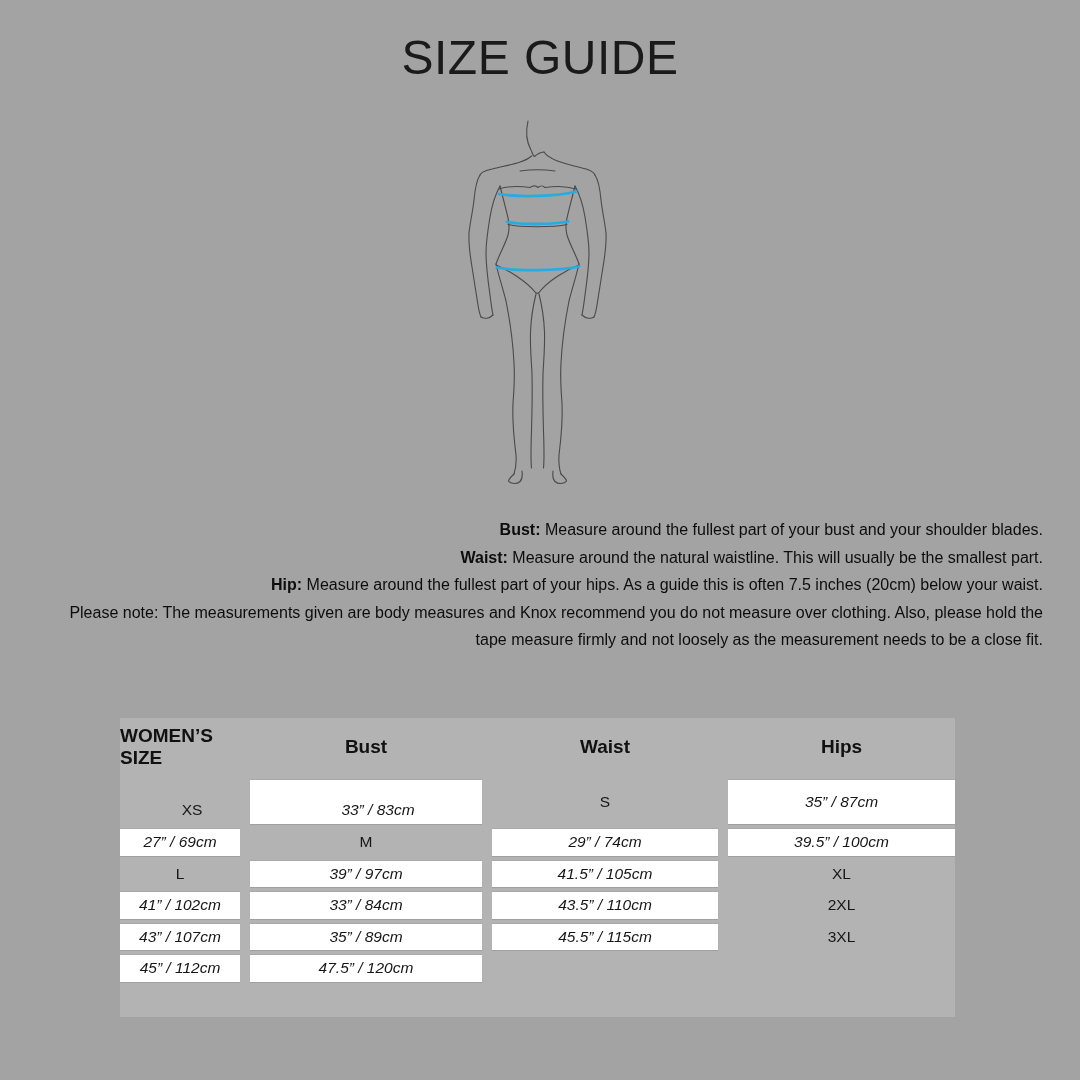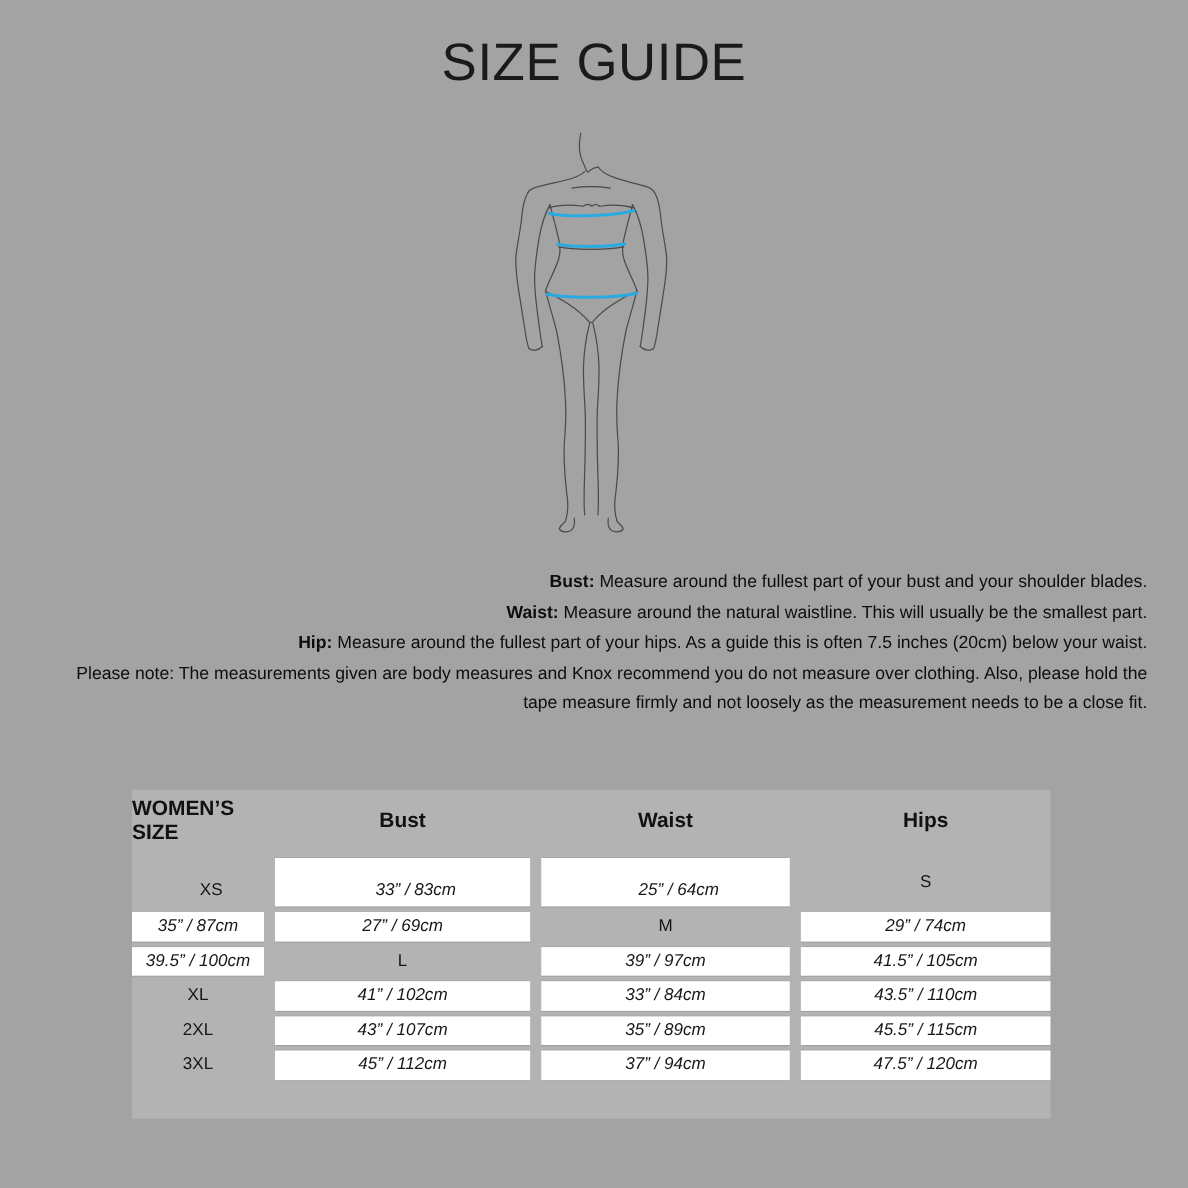--- a/index.html
+++ b/index.html
@@ -101,21 +101,20 @@
 
   <div class="size-table">
 
     <div class="th">WOMEN’S SIZE</div>
     <div class="th">Bust</div>
     <div class="th">Waist</div>
     <div class="th">Hips</div>
 
     <div class="size-cell row-first">XS</div>
     <div class="td row-first">33” / 83cm</div>
-    <div class="td row-first">25” / 64cm</div>
 
     <div class="size-cell">S</div>
     <div class="td">35” / 87cm</div>
     <div class="td">27” / 69cm</div>
 
     <div class="size-cell">M</div>
     <div class="td">29” / 74cm</div>
     <div class="td">39.5” / 100cm</div>
 
     <div class="size-cell">L</div>
@@ -127,17 +126,16 @@
     <div class="td">33” / 84cm</div>
     <div class="td">43.5” / 110cm</div>
 
     <div class="size-cell">2XL</div>
     <div class="td">43” / 107cm</div>
     <div class="td">35” / 89cm</div>
     <div class="td">45.5” / 115cm</div>
 
     <div class="size-cell">3XL</div>
     <div class="td">45” / 112cm</div>
-    <div class="td">37” / 94cm</div>
     <div class="td">47.5” / 120cm</div>
   </div>
 
 </div>
 
 </body></html>

